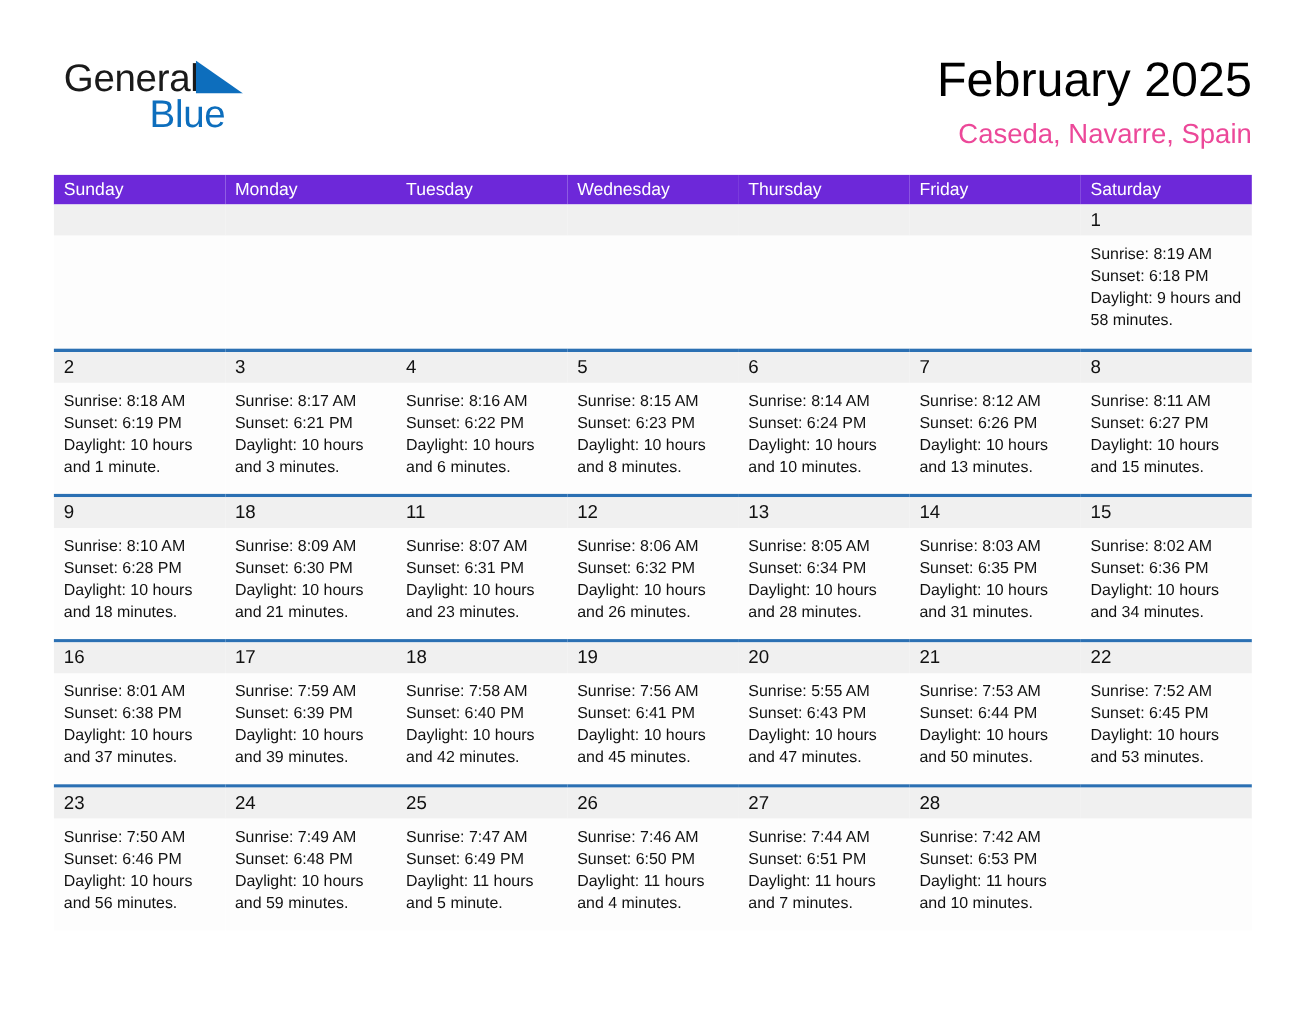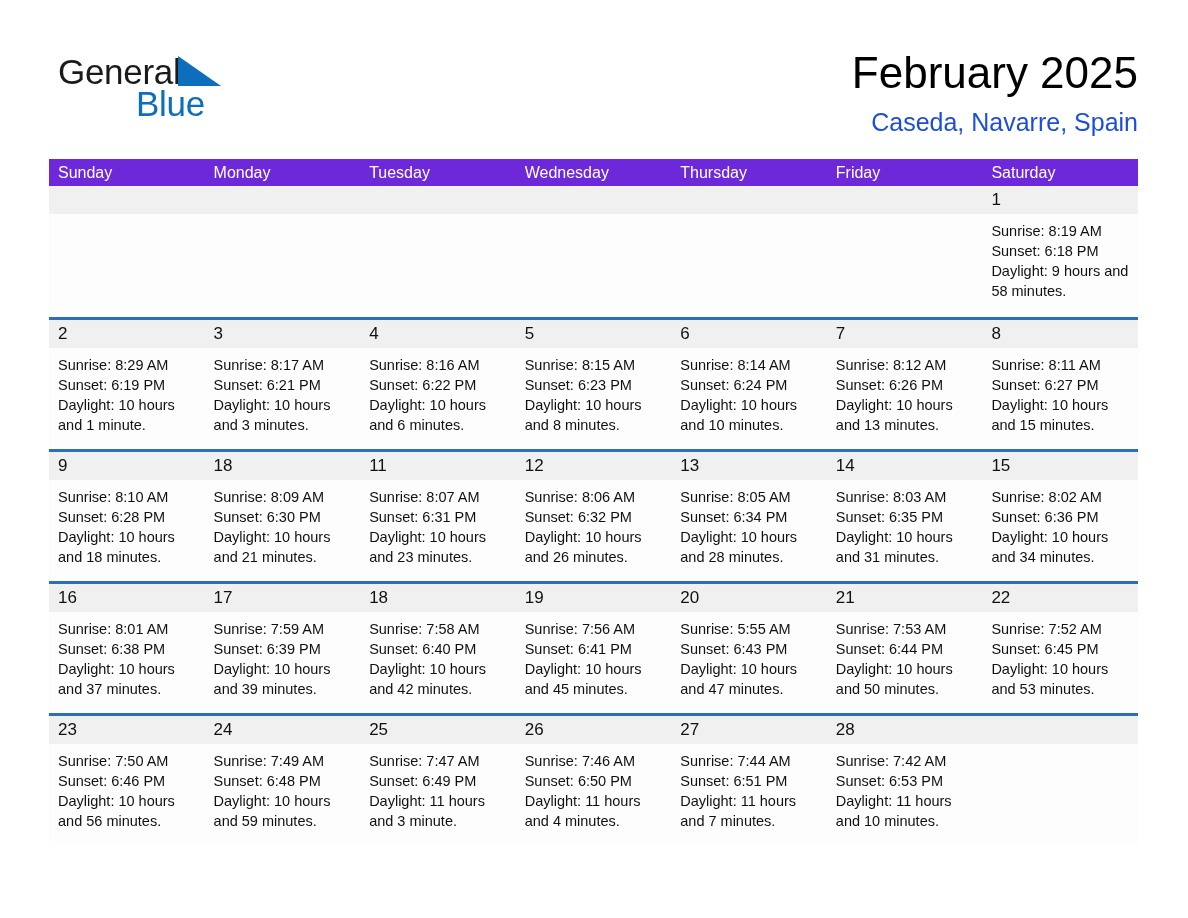--- a/index.html
+++ b/index.html
@@ -79,21 +79,21 @@
     font-size: 44px;
     line-height: 54px;
     font-weight: 400;
     color: #000000;
     white-space: nowrap;
   }
   .cal-subtitle {
     font-size: 25px;
     line-height: 32px;
     font-weight: 400;
-    color: #1d4ed8;
+    color: #ec4899;
     white-space: nowrap;
     margin-top: 6px;
   }
 
   
   .calendar {
     position: absolute;
     left: 49px;
     top: 159px;
     width: 1089px;
@@ -234,21 +234,21 @@
                 <div class="wrapline">Daylight: 9 hours and 58 minutes.</div>
               </div>
             </div>
           </td>
         </tr>
         <tr class="week-row">
           <td>
             <div class="cell-inner">
               <div class="daynum-band">2</div>
               <div class="cell-body">
-                <div>Sunrise: 8:29 AM</div>
+                <div>Sunrise: 8:18 AM</div>
                 <div>Sunset: 6:19 PM</div>
                 <div class="wrapline">Daylight: 10 hours and 1 minute.</div>
               </div>
             </div>
           </td>
           <td>
             <div class="cell-inner">
               <div class="daynum-band">3</div>
               <div class="cell-body">
                 <div>Sunrise: 8:17 AM</div>
@@ -472,21 +472,21 @@
                 <div class="wrapline">Daylight: 10 hours and 59 minutes.</div>
               </div>
             </div>
           </td>
           <td>
             <div class="cell-inner">
               <div class="daynum-band">25</div>
               <div class="cell-body">
                 <div>Sunrise: 7:47 AM</div>
                 <div>Sunset: 6:49 PM</div>
-                <div class="wrapline">Daylight: 11 hours and 3 minute.</div>
+                <div class="wrapline">Daylight: 11 hours and 5 minute.</div>
               </div>
             </div>
           </td>
           <td>
             <div class="cell-inner">
               <div class="daynum-band">26</div>
               <div class="cell-body">
                 <div>Sunrise: 7:46 AM</div>
                 <div>Sunset: 6:50 PM</div>
                 <div class="wrapline">Daylight: 11 hours and 4 minutes.</div>

